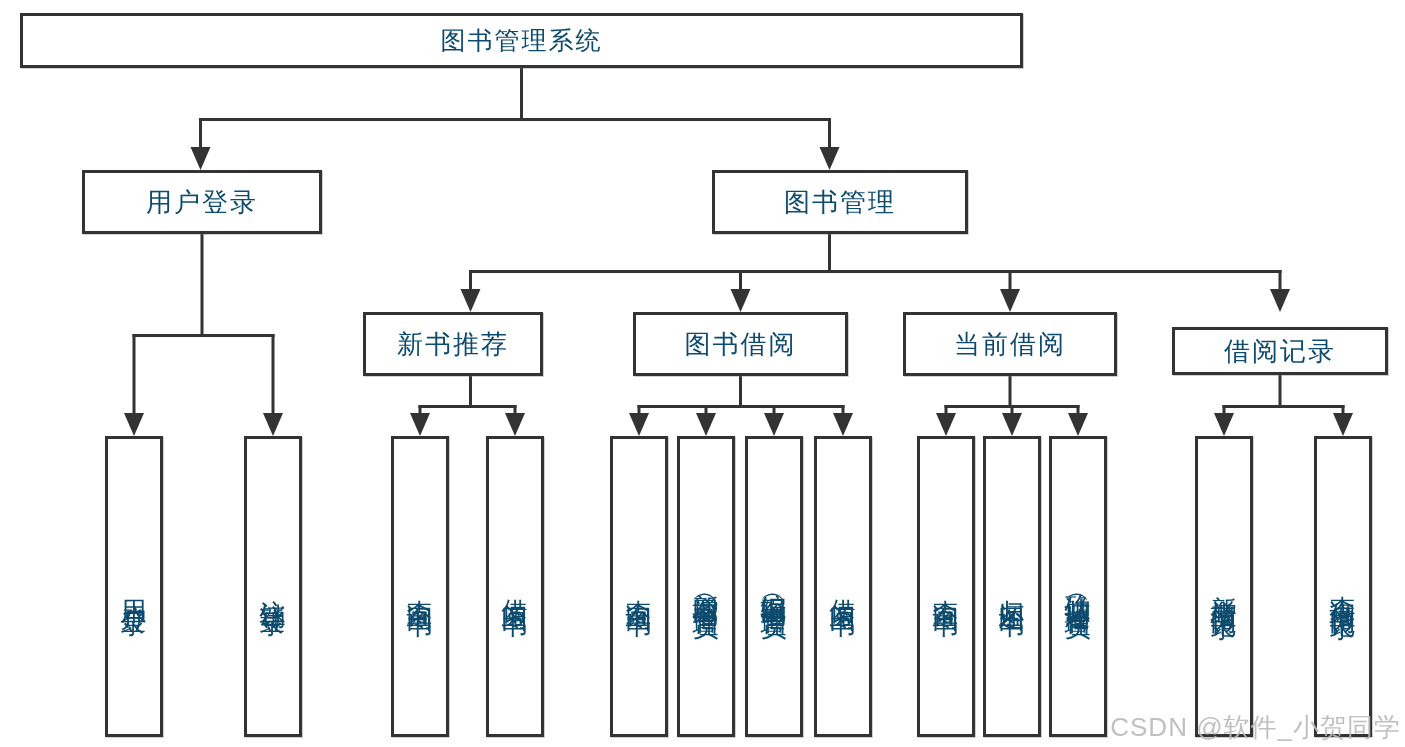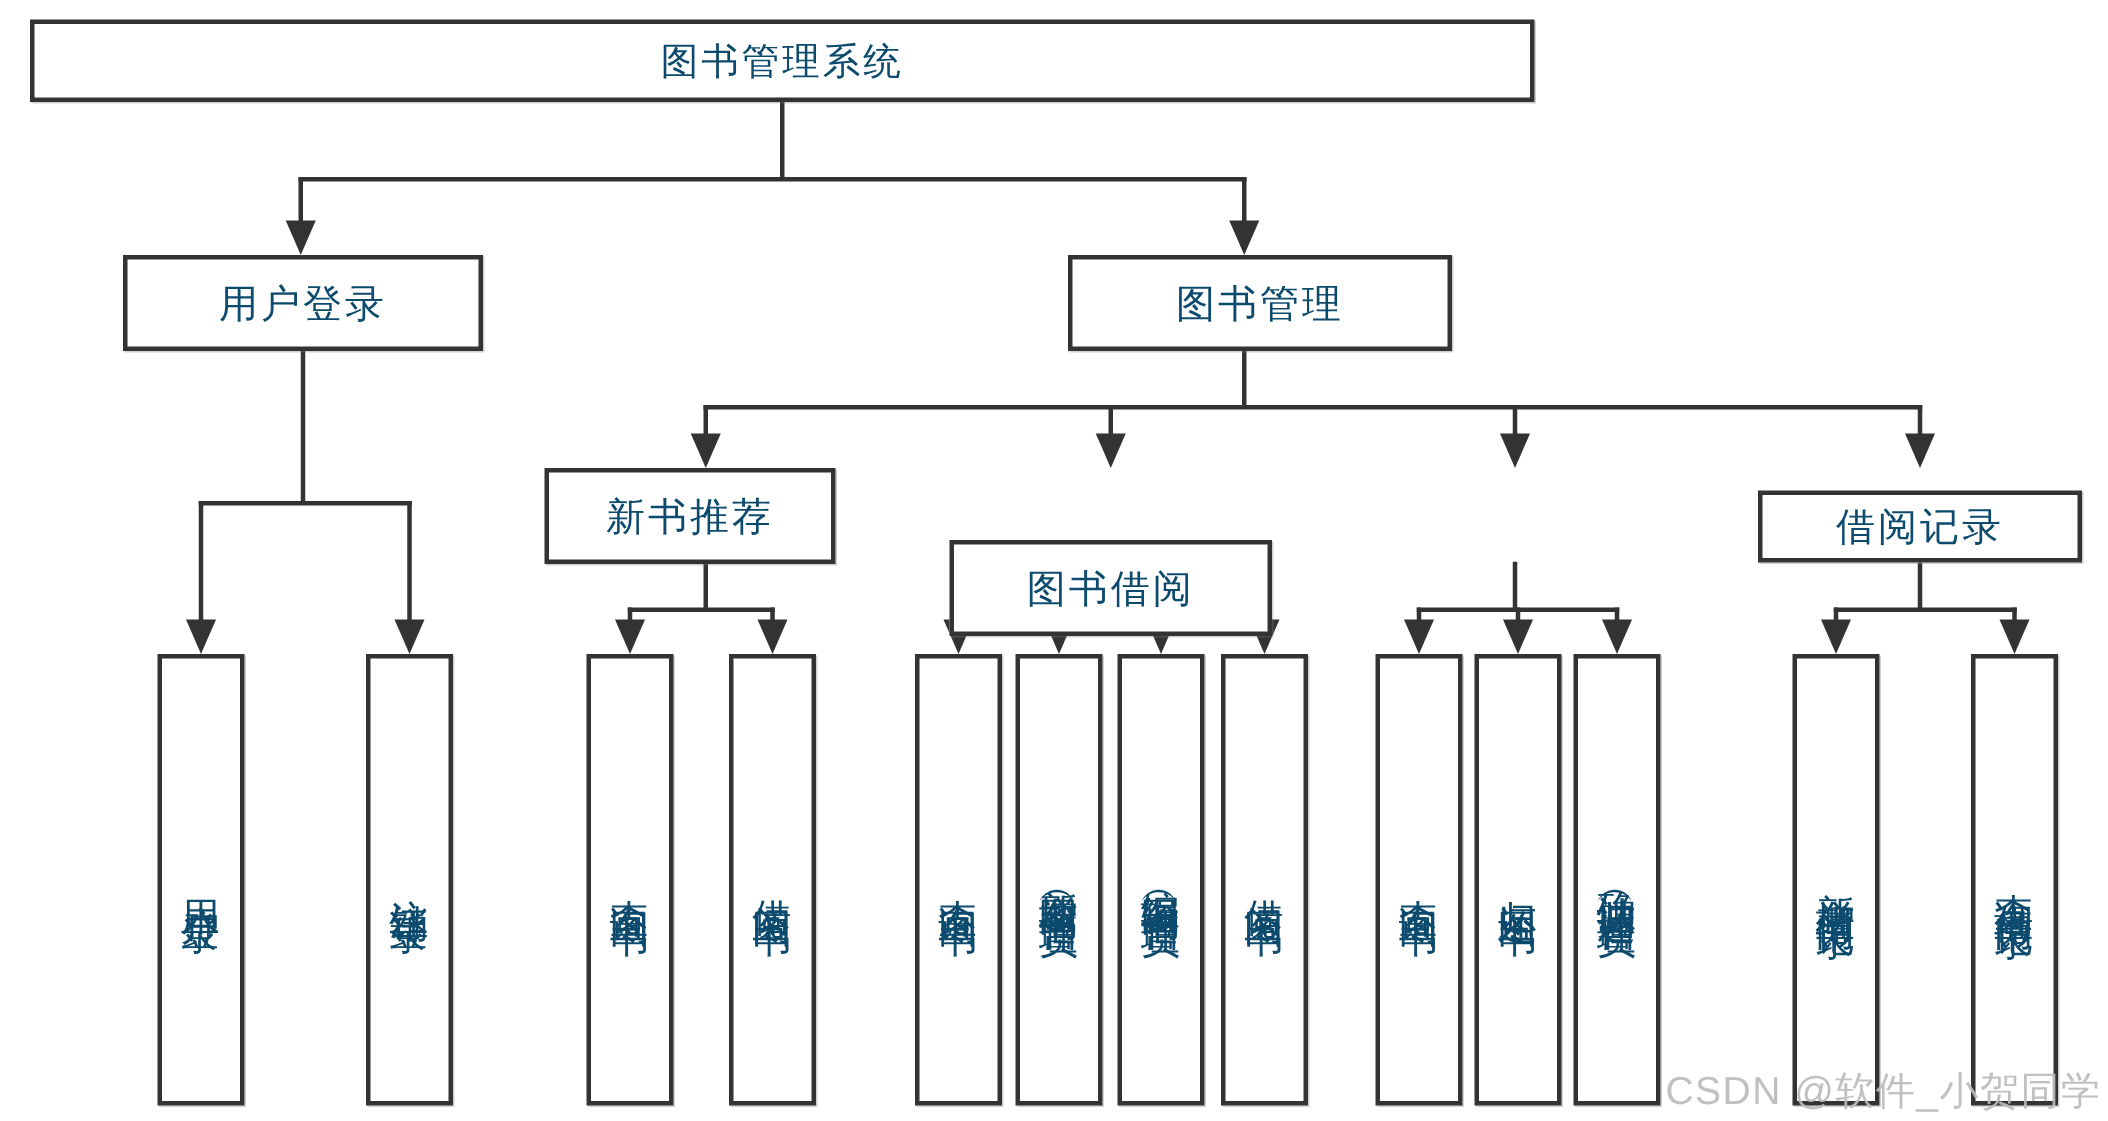--- a/index.html
+++ b/index.html
@@ -99,25 +99,28 @@
     <span class="root-label">图书管理系统</span>
   </div>
 
   <div class="box" style="left:82px;top:170px;width:240px;height:64px;">
     <span class="h-label">用户登录</span>
   </div>
   <div class="box" style="left:712px;top:170px;width:256px;height:64px;">
     <span class="h-label">图书管理</span>
   </div>
 
-  <div class="box" style="left:363px;top:312px;width:194px;height:64px;">
+  <div class="box" style="left:363px;top:312px;width:180px;height:64px;">
     <span class="h-label">新书推荐</span>
   </div>
-  <div class="box" style="left:633px;top:312px;width:215px;height:64px;margin-top:48px;">
+  <div class="box" style="left:633px;top:312px;width:215px;height:64px;">
     <span class="h-label">图书借阅</span>
+  </div>
+  <div class="box" style="left:903px;top:312px;width:214px;height:64px;">
+    <span class="h-label">当前借阅</span>
   </div>
   <div class="box" style="left:1172px;top:327px;width:216px;height:48px;">
     <span class="h-label">借阅记录</span>
   </div>
 
   <div class="box" style="left:105px;top:436px;width:58px;height:301px;">
     <span class="vtext">用户登录</span>
   </div>
   <div class="box" style="left:244px;top:436px;width:58px;height:301px;">
     <span class="vtext">注销登录</span>

